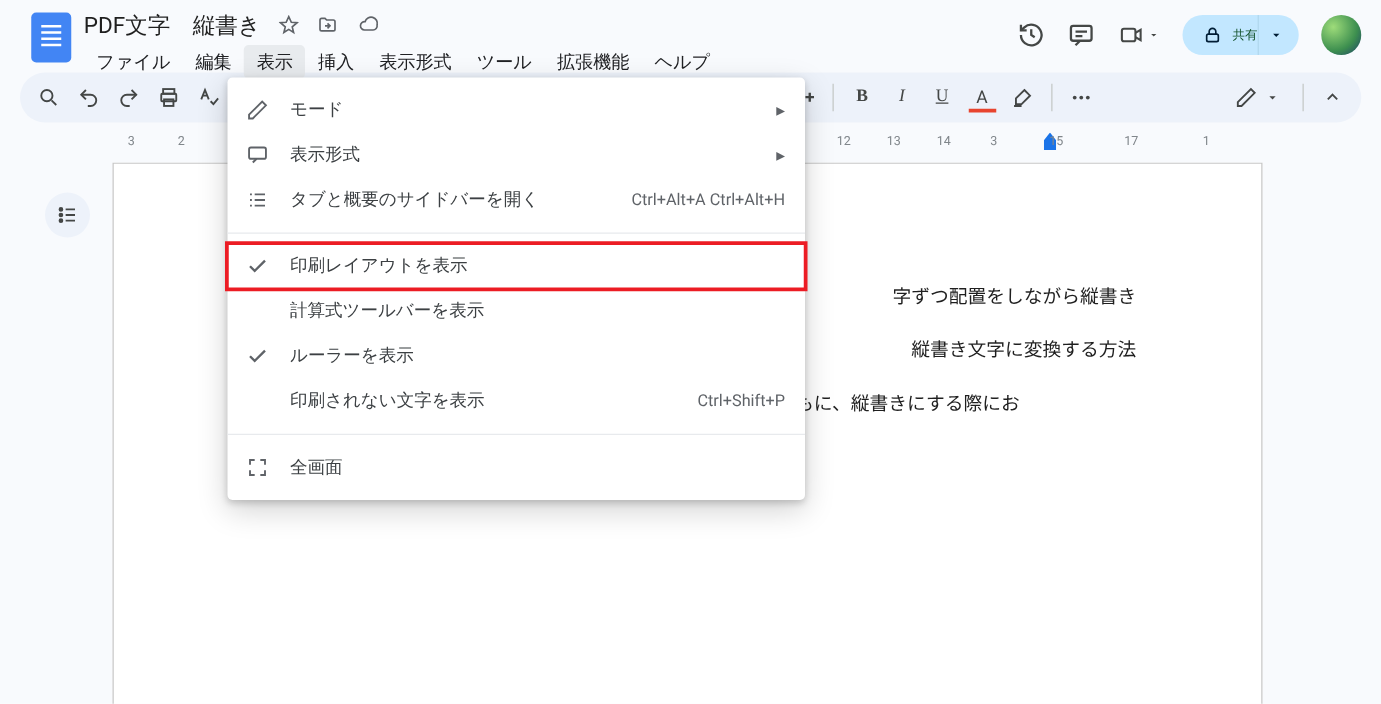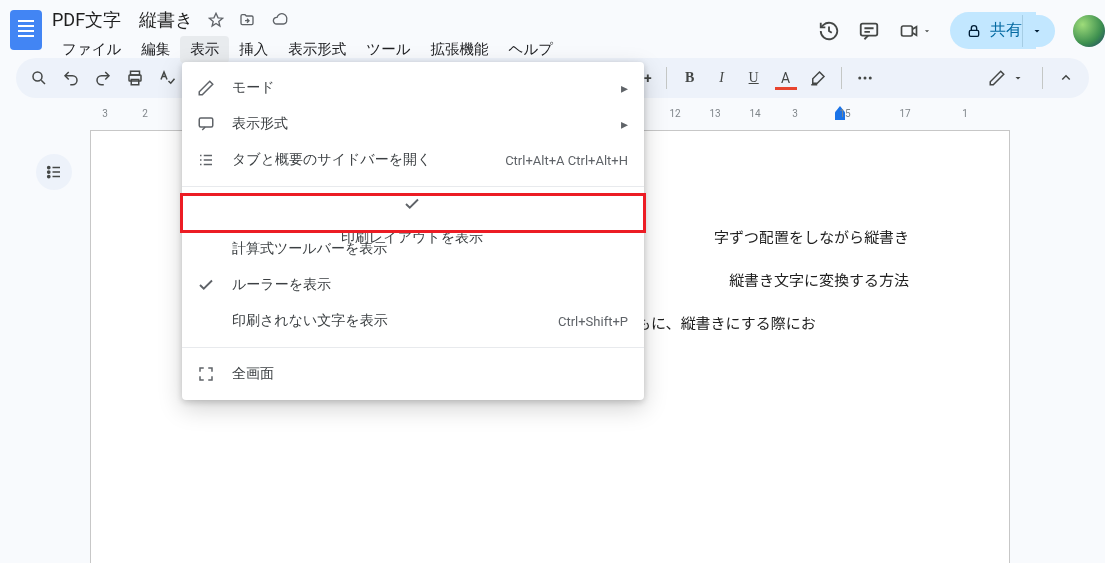--- a/index.html
+++ b/index.html
@@ -10,23 +10,24 @@
     background: #f8fafd;
     overflow: hidden;
     width: 1105px;
     height: 563px;
   }
 
   
   .titlebar {
     display: flex;
     align-items: flex-start;
-    padding: 6px 0 0 10px;
+    padding: 6px 16px 0 10px;
     height: 58px;
     background: #f8fafd;
+    margin-left: 15px;
   }
   .docs-logo {
     width: 32px; height: 40px;
     background: #4285f4;
     border-radius: 4px;
     margin-right: 10px;
     position: relative;
     margin-top: 4px;
   }
   .docs-logo::before {
@@ -76,22 +77,22 @@
     margin-top: 6px;
   }
   .tb-icon { color: #444746; display:inline-flex; }
   .share-pill {
     display: flex;
     align-items: center;
     gap: 8px;
     background: #c2e7ff;
     border-radius: 40px 0 0 40px;
     padding: 8px 14px 8px 16px;
-    font-size: 16px;
-    color: #0369a1;
+    font-size: 10px;
+    color: #14532d;
     font-weight: 500;
   }
   .share-drop {
     background: #c2e7ff;
     border-radius: 0 40px 40px 0;
     padding: 10px 12px 10px 8px;
     margin-left: -14px;
     display:flex; align-items:center;
     border-left: 1px solid #a6cde4;
   }
@@ -225,21 +226,20 @@
     cursor: pointer;
   }
   .dd-icon { width: 20px; display:inline-flex; justify-content:center; color:#5f6368; }
   .dd-label { flex:1; }
   .dd-short { color:#5f6368; font-size: 13px; }
   .dd-arrow { color:#5f6368; }
   .dd-sep { height:1px; background:#e8eaed; margin:8px 0; }
   .dd-item.highlight {
     outline: 3px solid #ec1c24;
     outline-offset: -1px;
-    flex-direction: column;
   }
   svg { display:block; }
 </style>
 </head>
 <body>
 
 <div class="titlebar">
   <div class="docs-logo"></div>
 
   <div class="title-col">

